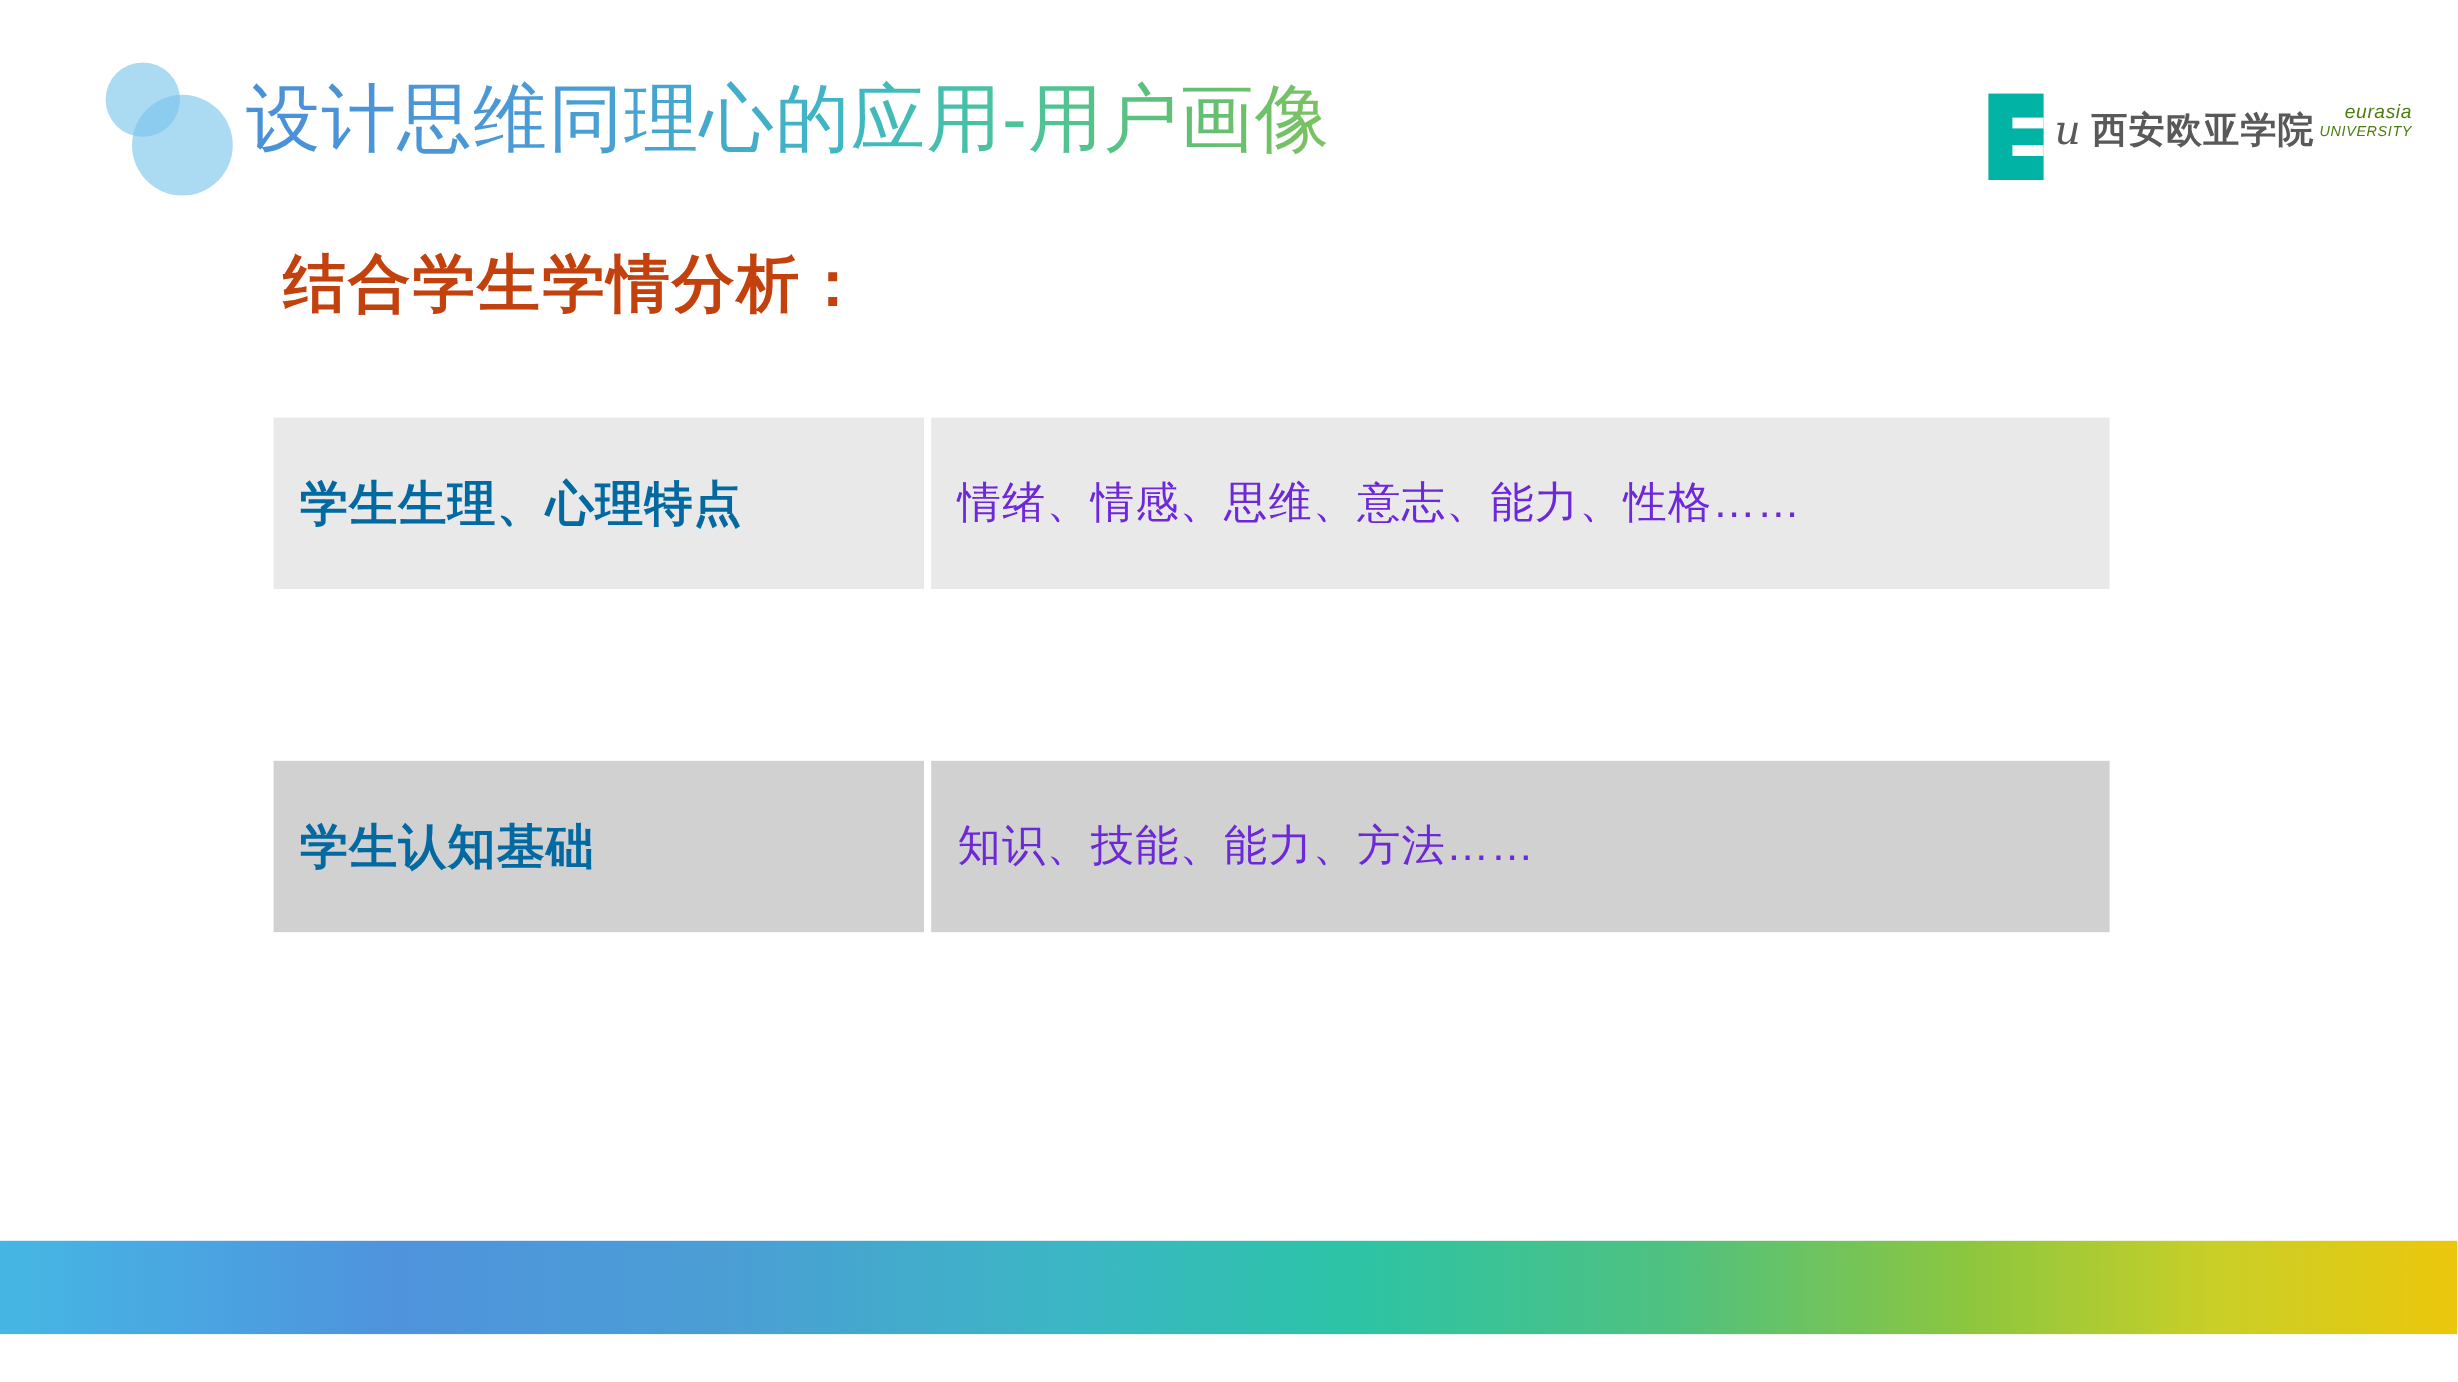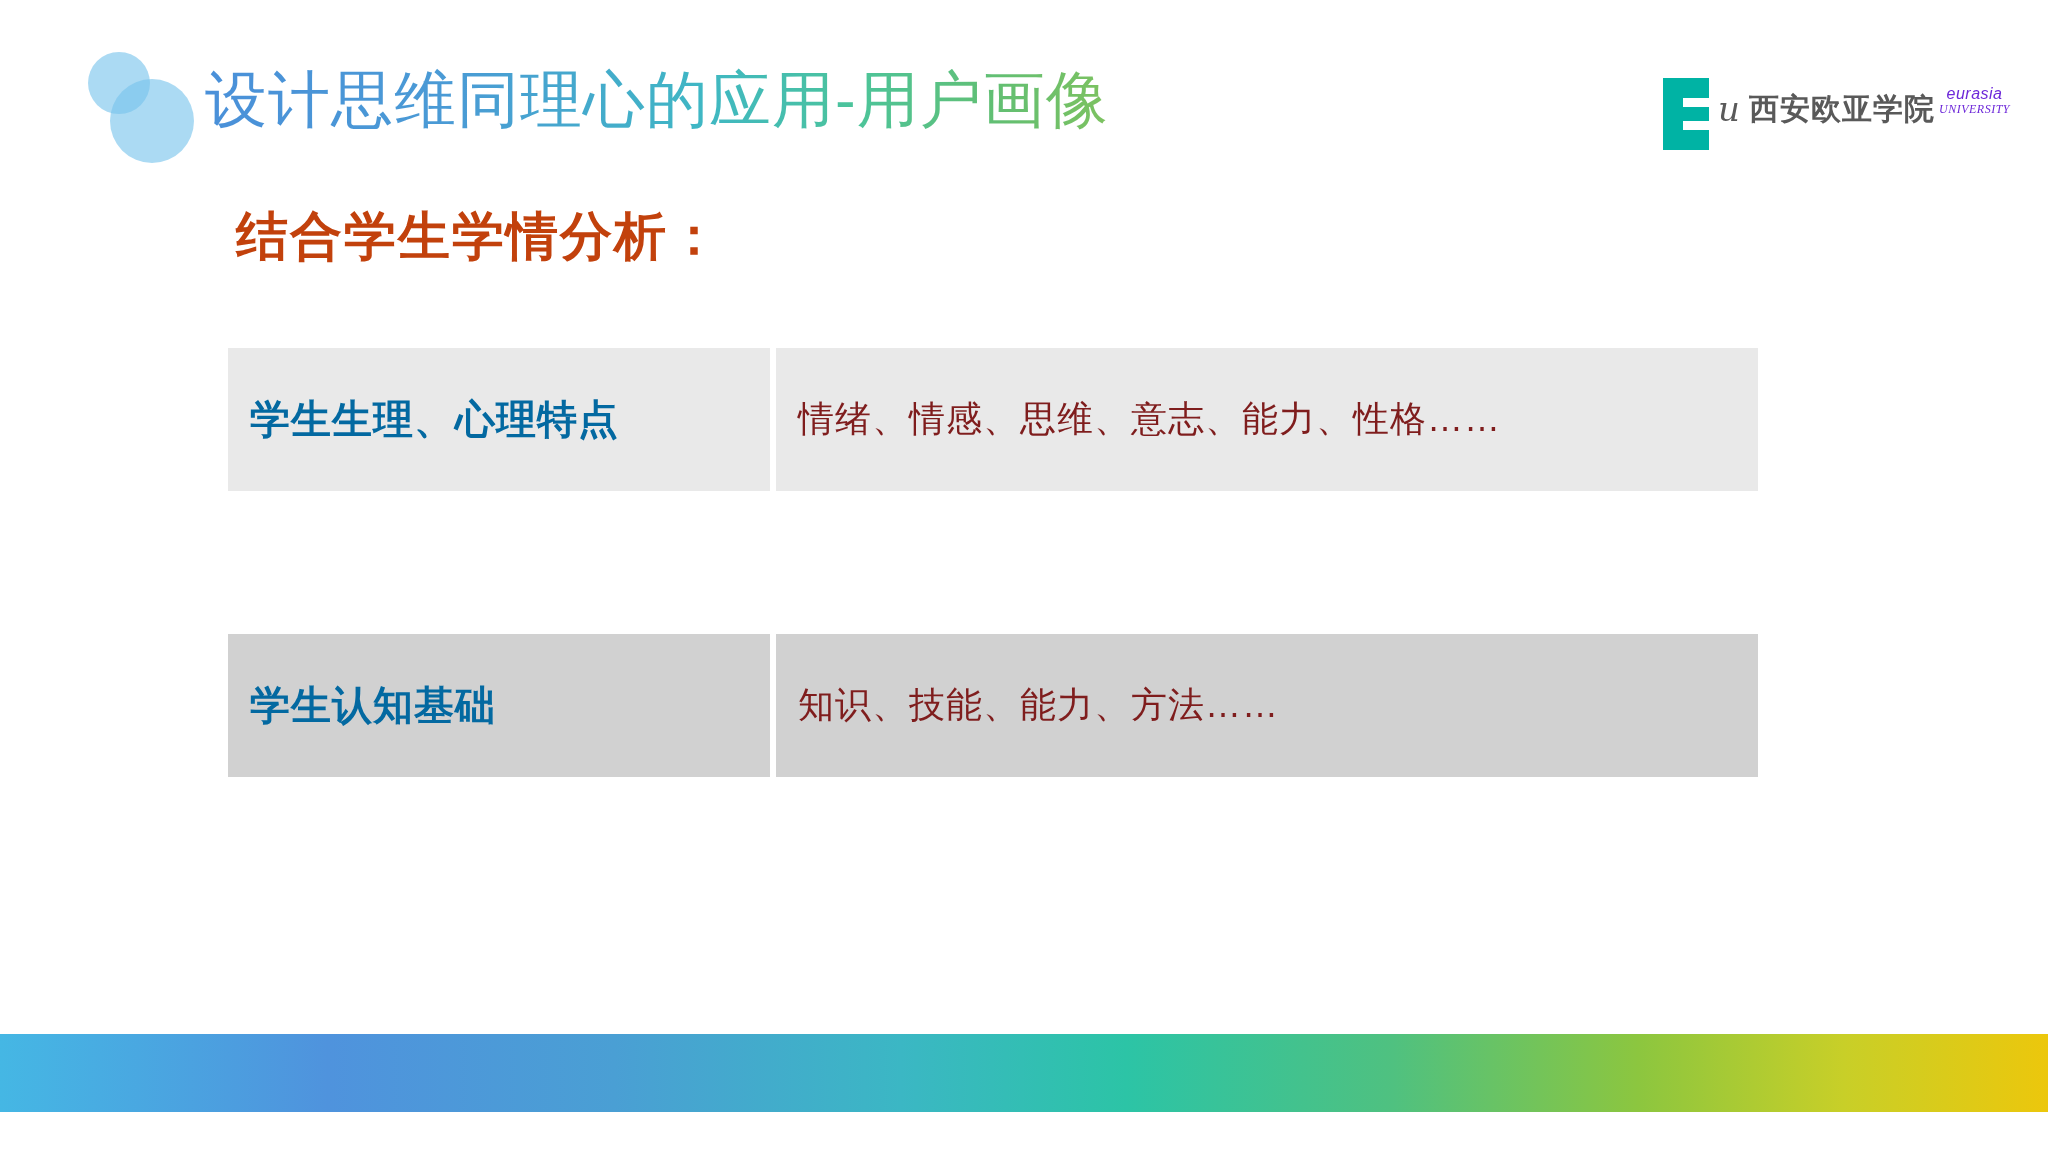--- a/index.html
+++ b/index.html
@@ -104,34 +104,33 @@
     color: #595959;
     line-height: 1;
     margin-top: 16px;
     letter-spacing: 1px;
     text-align: right;
   }
   .logo-en {
     margin-left: 4px;
     margin-top: 8px;
     font-style: italic;
-    color: #6d28d9;
+    color: #4d7c0f;
     line-height: 1.05;
-    text-align: center;
+    text-align: right;
   }
   .logo-en .en-top {
     display: block;
     font-size: 16px;
     letter-spacing: 0.5px;
   }
   .logo-en .en-bot {
     display: block;
     font-size: 12px;
     letter-spacing: 0.5px;
-    font-family: Liberation Serif, serif;
   }
 
   
   .subtitle {
     position: absolute;
     left: 236px;
     top: 202px;
     font-size: 52px;
     font-weight: bold;
     color: #c2410c;
@@ -163,21 +162,21 @@
     white-space: nowrap;
   }
   .cell-gap {
     width: 6px;
     background: #ffffff !important;
   }
   .cell-val {
     padding-left: 22px !important;
     font-size: 36px;
     font-weight: 400;
-    color: #7f1d1d;
+    color: #6d28d9;
     letter-spacing: 1px;
     white-space: nowrap;
   }
   .row-light .cell-key,
   .row-light .cell-val { background: #e9e9e9; }
   .row-dark .cell-key,
   .row-dark .cell-val  { background: #d1d1d1; margin-left: 48px; }
   .row-sep { height: 4px; }
   .row-sep td { background: #ffffff; height: 4px; padding: 0; }
 

